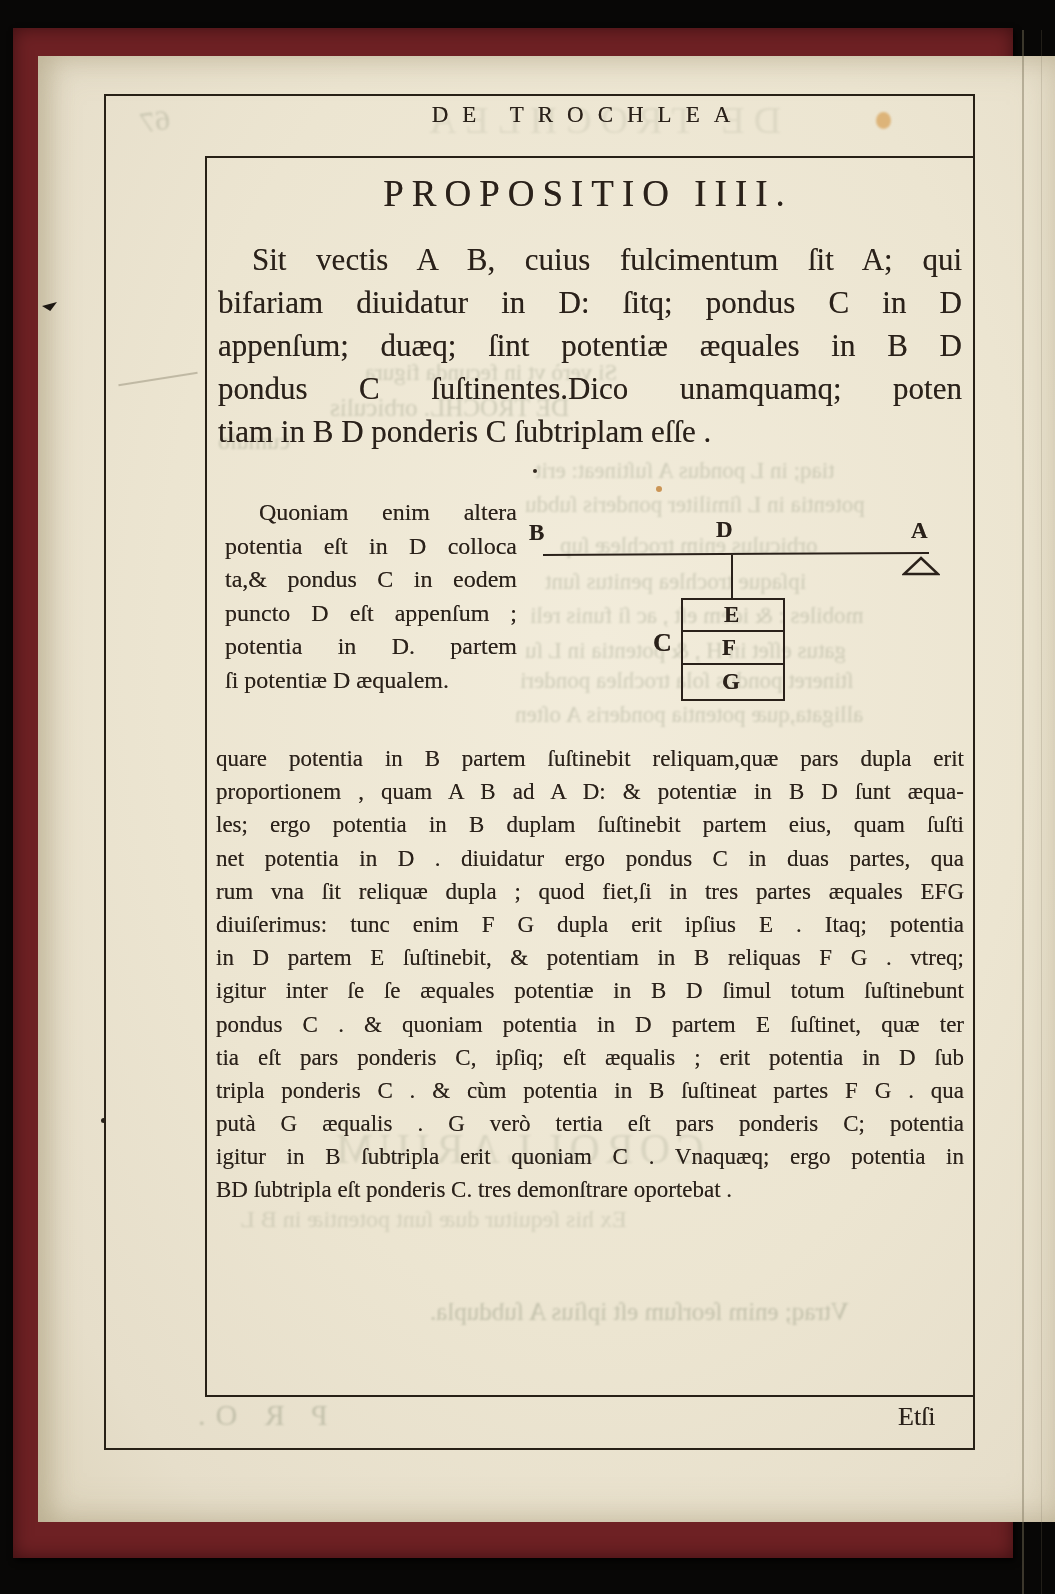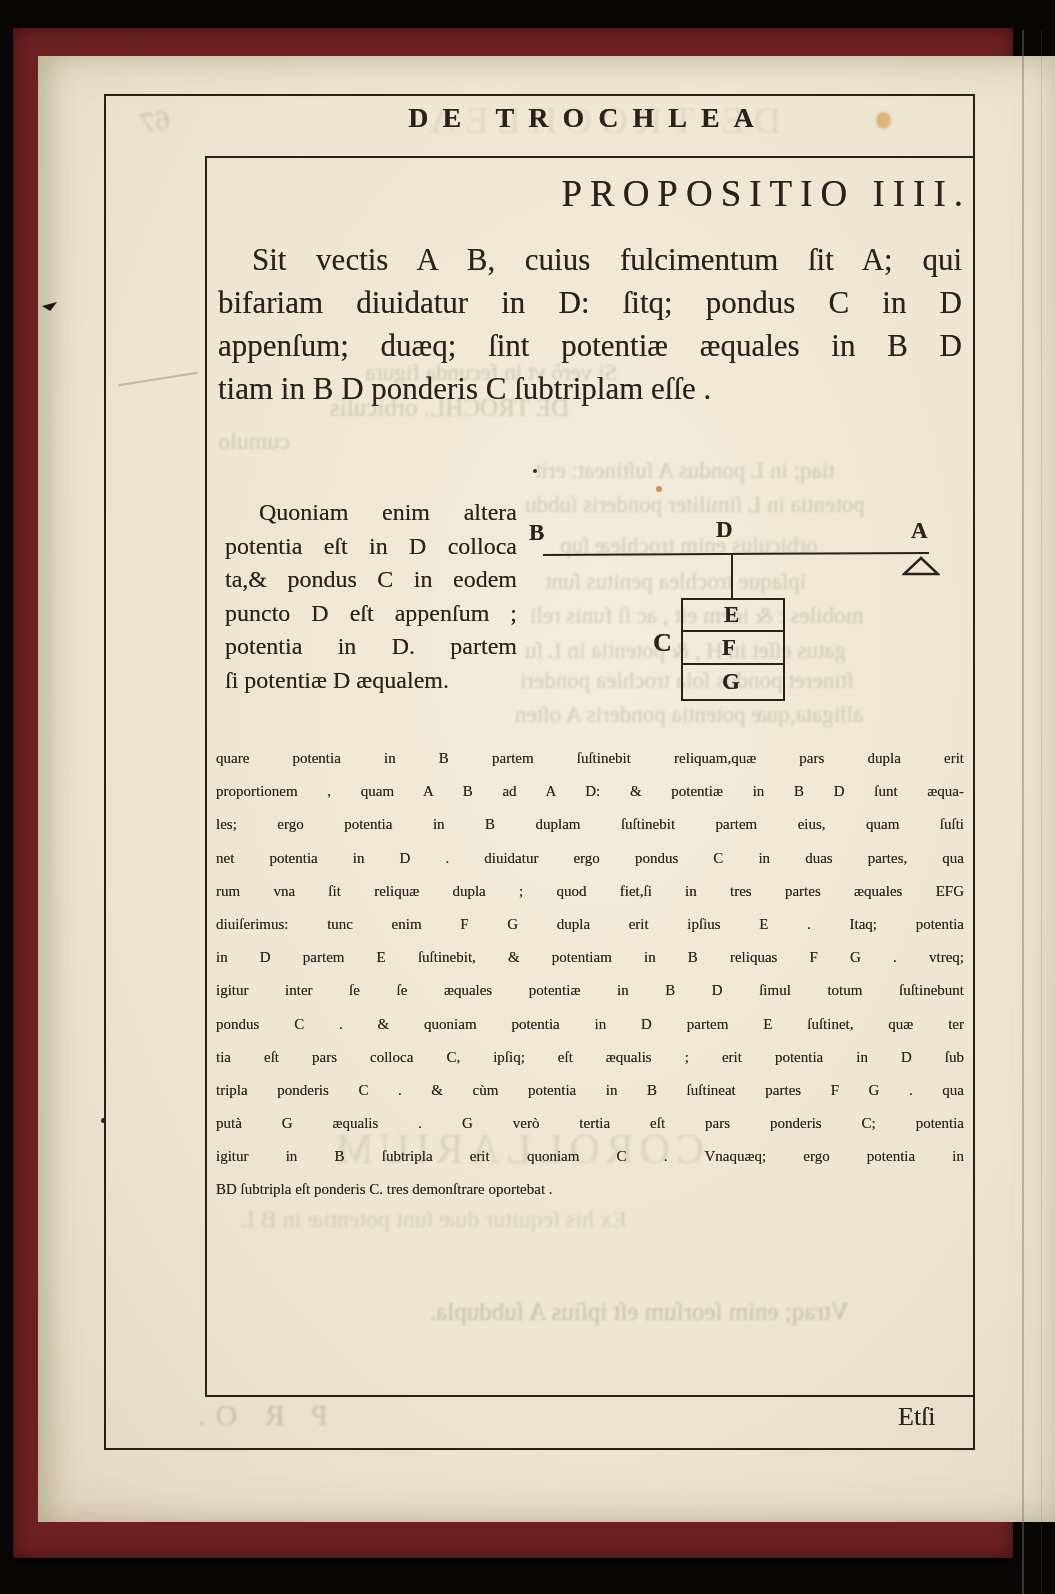--- a/index.html
+++ b/index.html
@@ -11,28 +11,28 @@
   .paper{left:38px;top:56px;width:1017px;height:1466px;
          background:
            radial-gradient(ellipse at 55% 40%, #f2ecdb 0%, #ece5d1 55%, #e6deca 85%, #ded5bd 100%);
          box-shadow:inset 0 0 40px rgba(150,135,100,.35), inset 14px 0 22px rgba(160,145,110,.30);}
   .edgeline{background:rgba(125,115,92,.45);}
   
   .outer-frame{left:104px;top:94px;width:867px;height:1352px;border:2px solid #272016;}
   .inner-frame{left:205px;top:156px;width:766px;height:1237px;border:2px solid #272016;}
   
   .ink{color:#2a211a;text-shadow:0 0 .6px rgba(42,32,22,.55);}
-  .running-head{left:205px;top:102px;width:766px;text-align:center;font-size:28px;
-                letter-spacing:14px;font-weight:bold;}
-  .prop-title{left:205px;top:172px;width:766px;text-align:right;font-size:37px;letter-spacing:8px;}
+  .running-head{left:205px;top:102px;width:766px;text-align:center;font-size:23px;
+                letter-spacing:14px;font-weight:normal;}
+  .prop-title{left:205px;top:172px;width:766px;text-align:center;font-size:37px;letter-spacing:8px;}
   .statement{left:218px;top:238px;width:744px;font-size:31px;}
   .statement .line{height:43px;line-height:43px;}
   .leftcol{left:225px;top:496px;width:292px;font-size:24px;}
   .leftcol .line{height:33.5px;line-height:33.5px;}
-  .mainblock{left:216px;top:742px;width:748px;font-size:15px;}
+  .mainblock{left:216px;top:742px;width:748px;font-size:23px;}
   .mainblock .line{height:33.2px;line-height:33.2px;}
   .line{text-align:justify;text-align-last:justify;}
   .line.last{text-align-last:left;}
   .line.ind1{text-indent:34px;}
   .catchword{left:898px;top:1402px;font-size:26px;}
   
   .dlabel{font-size:23px;font-weight:bold;}
   .dline{background:#2a211a;}
   
   .bl{position:absolute;transform:scaleX(-1);filter:blur(1.1px);opacity:.32;color:#868c74;
@@ -77,20 +77,21 @@
   <div class="abs outer-frame"></div>
   <div class="abs inner-frame"></div>
 
   <div class="abs ink running-head">DE TROCHLEA</div>
   <div class="abs ink prop-title">PROPOSITIO IIII.</div>
 
   <div class="abs ink statement">
     <div class="line ind1">Sit vectis A B, cuius fulcimentum ſit A; qui</div>
     <div class="line">bifariam diuidatur in D: ſitq; pondus C in D</div>
     <div class="line">appenſum; duæq; ſint potentiæ æquales in B D</div>
+    <div class="line">pondus C ſuſtinentes.Dico unamquamq; poten</div>
     <div class="line last">tiam in B D ponderis C ſubtriplam eſſe .</div>
   </div>
 
   <div class="abs ink leftcol">
     <div class="line ind1">Quoniam enim altera</div>
     <div class="line">potentia eſt in D colloca</div>
     <div class="line">ta,&amp; pondus C in eodem</div>
     <div class="line">puncto D eſt appenſum ;</div>
     <div class="line">potentia in D. partem</div>
     <div class="line last">ſi potentiæ D æqualem.</div>
@@ -117,21 +118,21 @@
   <div class="abs ink mainblock">
     <div class="line">quare potentia in B partem ſuſtinebit reliquam,quæ pars dupla erit</div>
     <div class="line">proportionem , quam A B ad A D: &amp; potentiæ in B D ſunt æqua-</div>
     <div class="line">les; ergo potentia in B duplam ſuſtinebit partem eius, quam ſuſti</div>
     <div class="line">net potentia in D . diuidatur ergo pondus C in duas partes, qua</div>
     <div class="line">rum vna ſit reliquæ dupla ; quod fiet,ſi in tres partes æquales EFG</div>
     <div class="line">diuiſerimus: tunc enim F G dupla erit ipſius E . Itaq; potentia</div>
     <div class="line">in D partem E ſuſtinebit, &amp; potentiam in B reliquas F G . vtreq;</div>
     <div class="line">igitur inter ſe ſe æquales potentiæ in B D ſimul totum ſuſtinebunt</div>
     <div class="line">pondus C . &amp; quoniam potentia in D partem E ſuſtinet, quæ ter</div>
-    <div class="line">tia eſt pars colloca C, ipſiq; eſt æqualis ; erit potentia in D ſub</div>
+    <div class="line">tia eſt pars ponderis C, ipſiq; eſt æqualis ; erit potentia in D ſub</div>
     <div class="line">tripla ponderis C . &amp; cùm potentia in B ſuſtineat partes F G . qua</div>
     <div class="line">putà G æqualis . G verò tertia eſt pars ponderis C; potentia</div>
     <div class="line">igitur in B ſubtripla erit quoniam C . Vnaquæq; ergo potentia in</div>
     <div class="line last">BD ſubtripla eſt ponderis C. tres demonſtrare oportebat .</div>
   </div>
 
   <div class="abs ink catchword">Etſi</div>
 
 </div>
 

